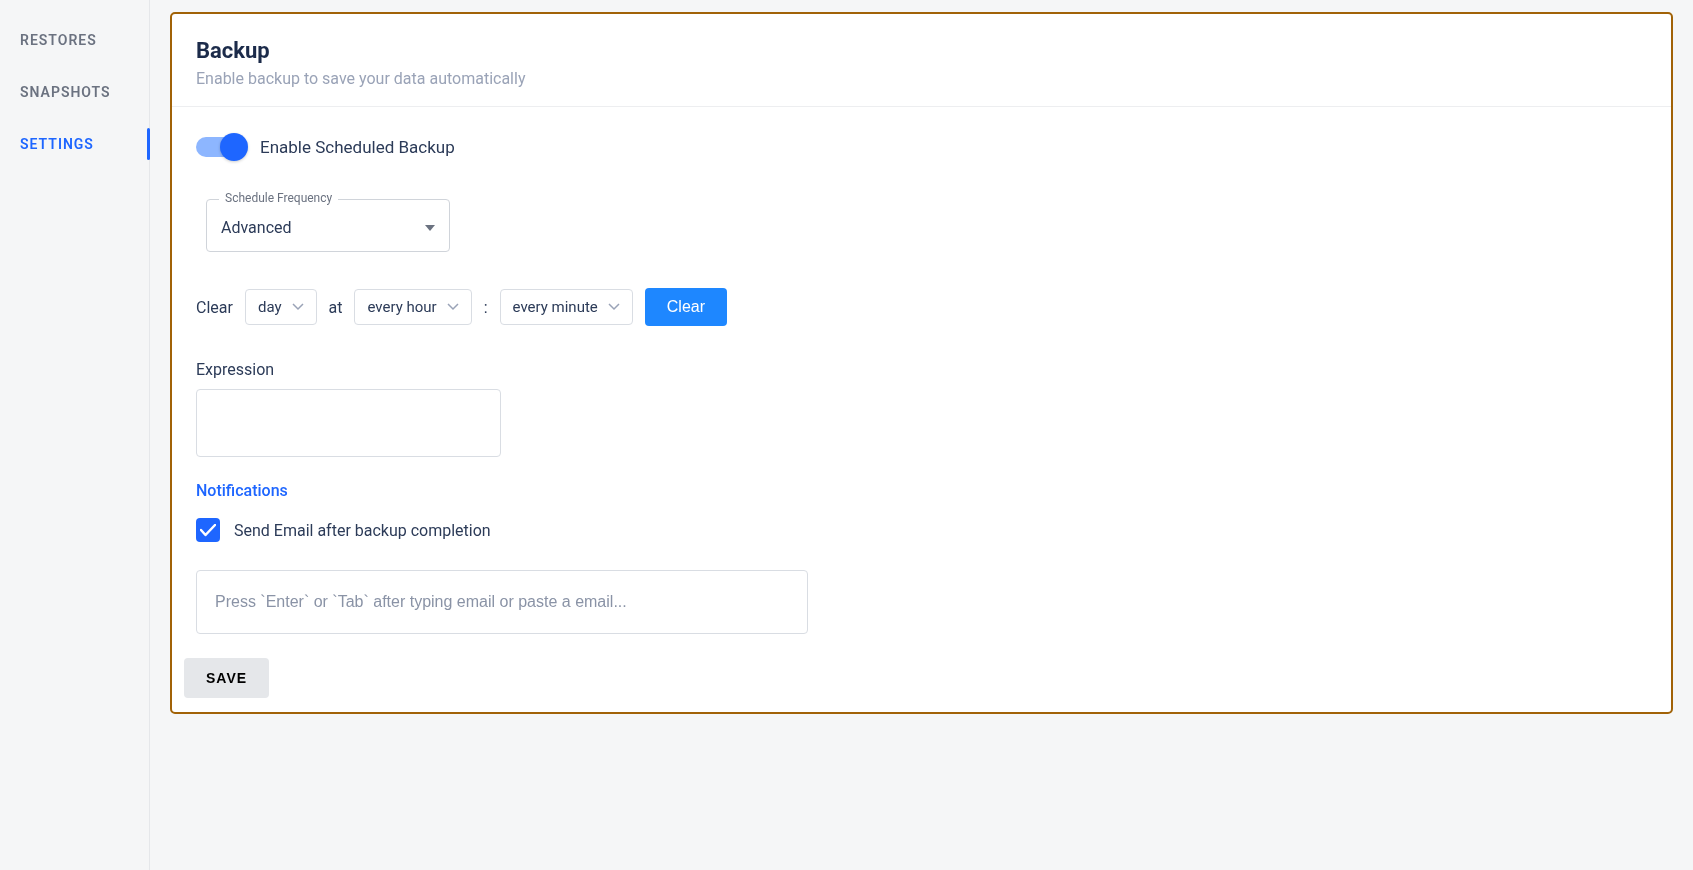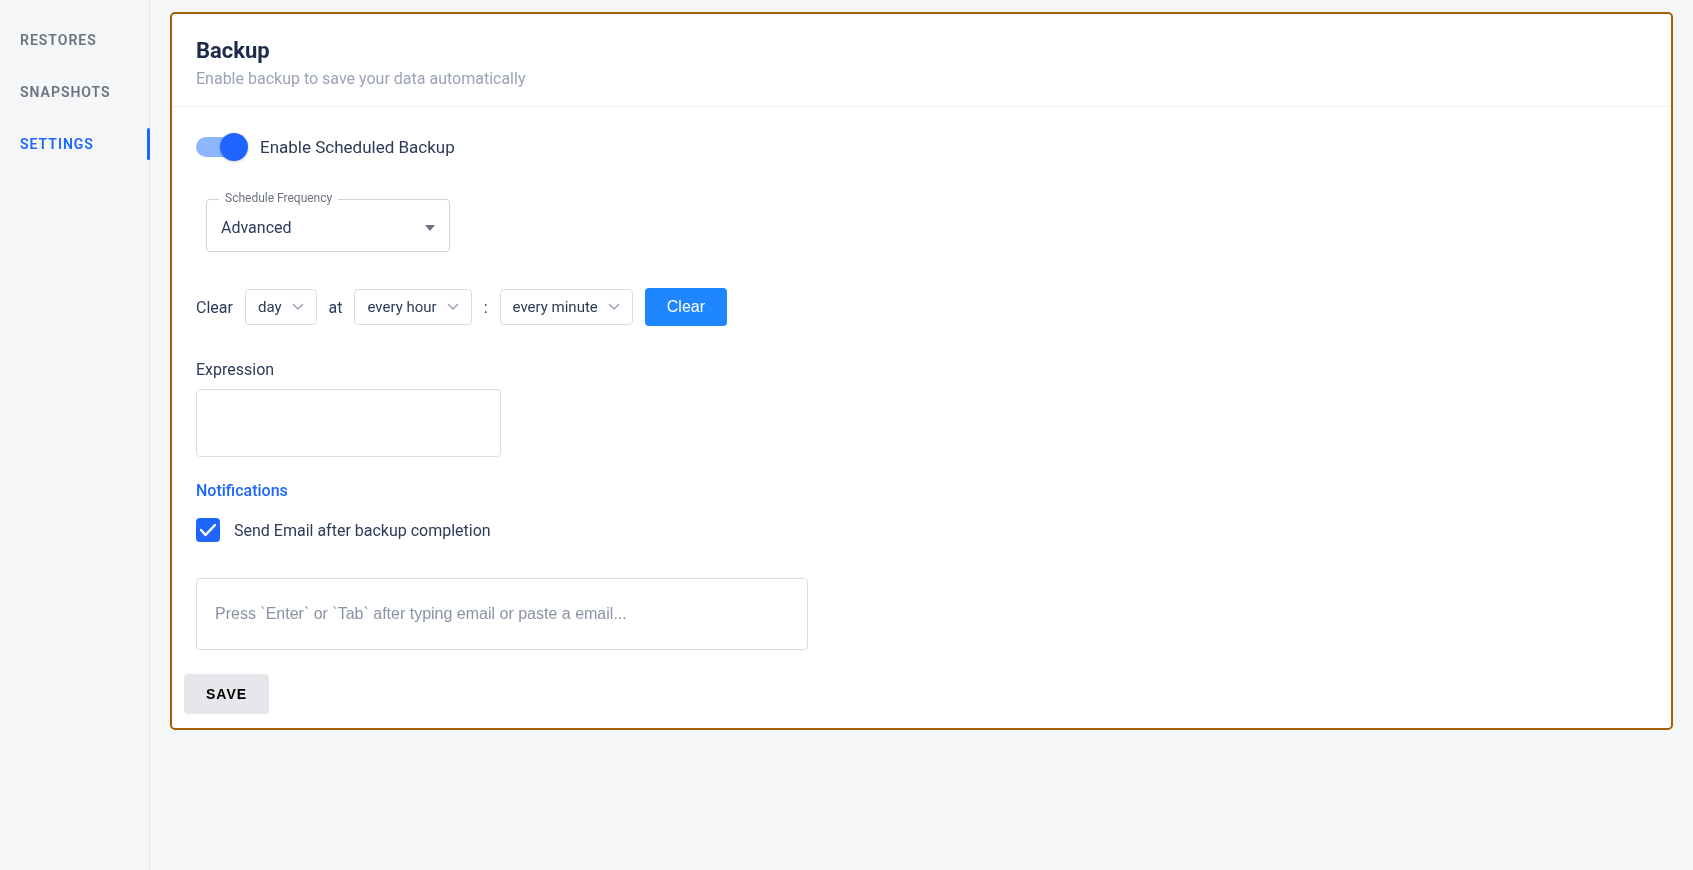--- a/index.html
+++ b/index.html
@@ -213,23 +213,23 @@
       align-items: center;
       justify-content: center;
       cursor: pointer;
     }
     .checkbox svg { display:block; }
     .checkbox-label {
       font-size: 16px;
       color: #2c3b58;
     }
     .email-input {
-      margin-top: 36px;
+      margin-top: 28px;
       width: 612px;
-      height: 72px;
+      height: 64px;
       border: 1px solid #d9dde3;
       border-radius: 4px;
       padding: 0 18px;
       font-size: 16px;
       color: #2c3b58;
     }
     .email-input::placeholder {
       color: #8a93a6;
     }
     .card-footer {

